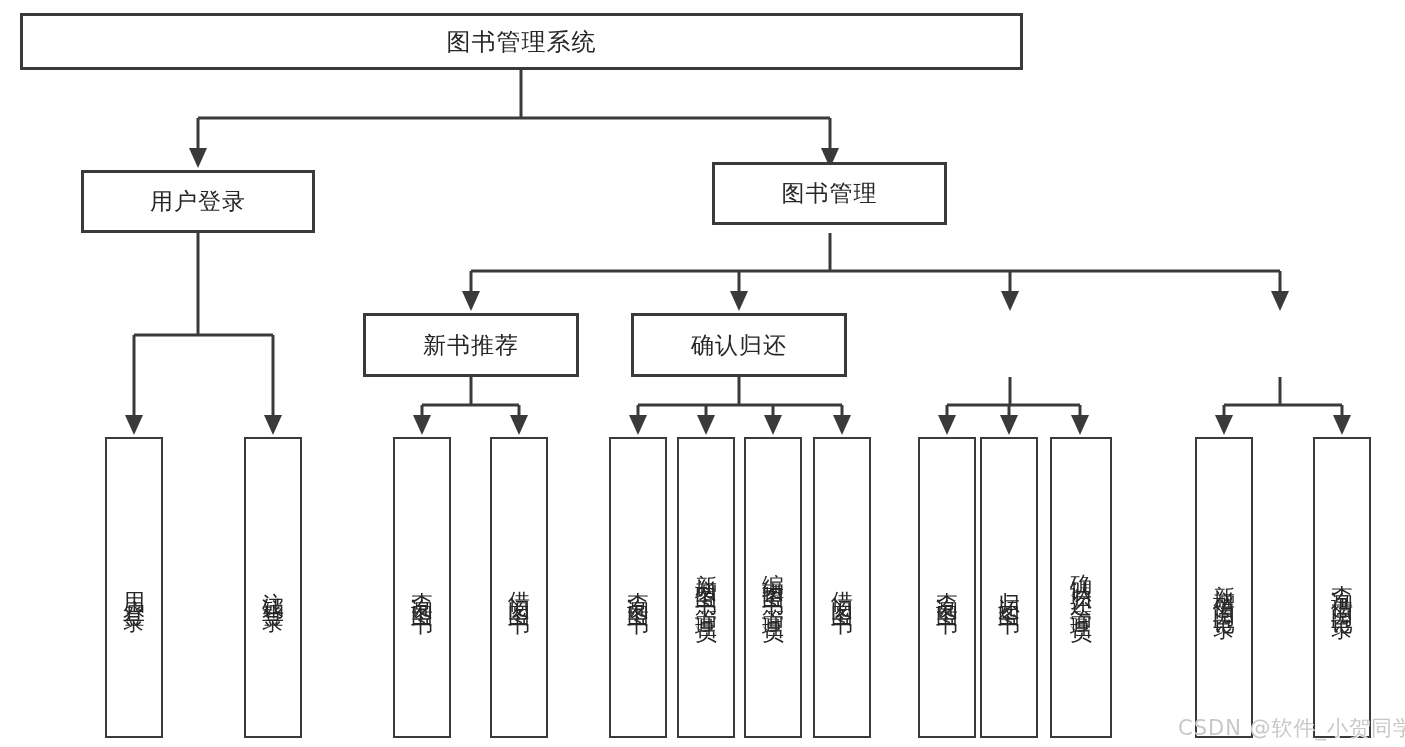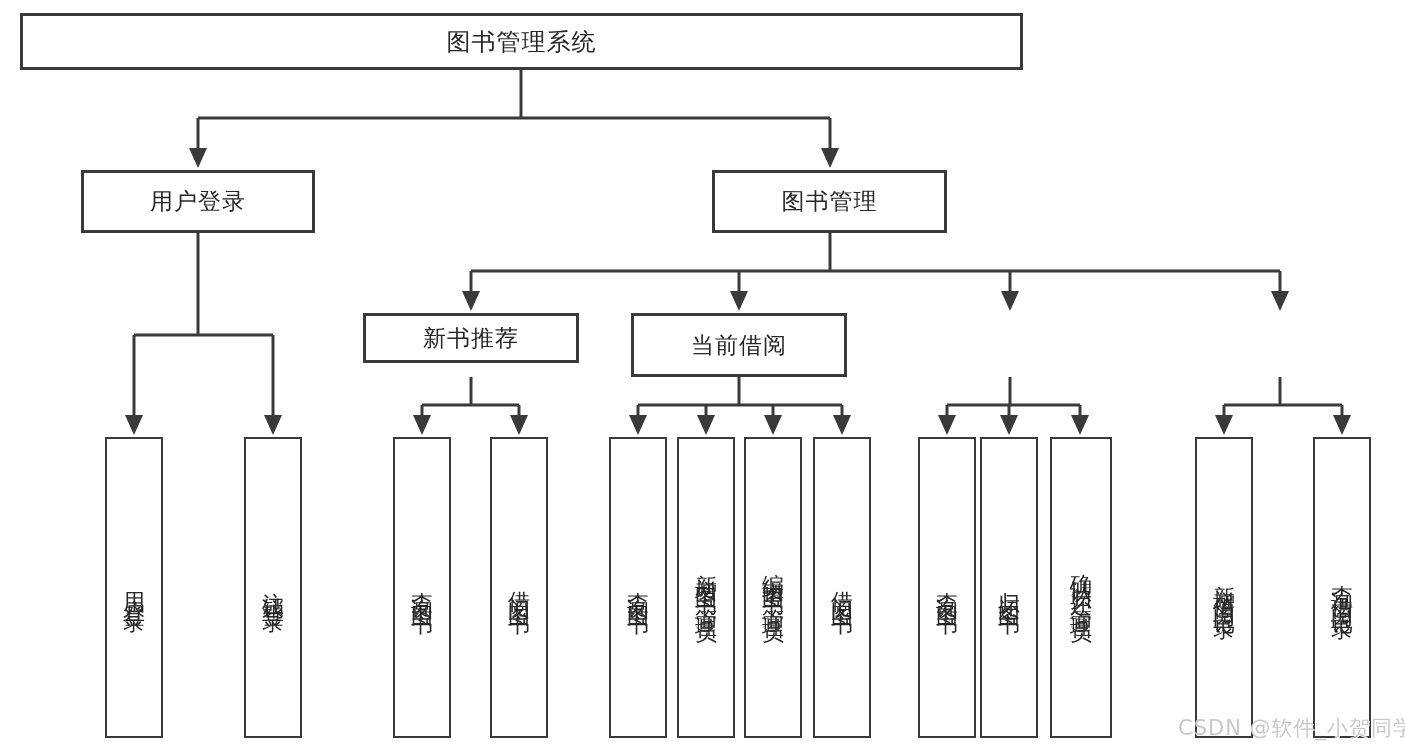--- a/index.html
+++ b/index.html
@@ -98,29 +98,29 @@
     </g>
   </svg>
 
   <div class="box l1" style="left:20px;top:13px;width:1003px;height:57px">
     <span class="lbl">图书管理系统</span>
   </div>
 
   <div class="box l2" style="left:81px;top:170px;width:234px;height:63px">
     <span class="lbl">用户登录</span>
   </div>
-  <div class="box l2" style="left:712px;top:170px;width:235px;height:63px">
+  <div class="box l2" style="left:712px;top:162px;width:235px;height:63px">
     <span class="lbl">图书管理</span>
   </div>
 
-  <div class="box l3" style="left:363px;top:313px;width:216px;height:50px">
+  <div class="box l3" style="left:363px;top:313px;width:216px;height:64px">
     <span class="lbl">新书推荐</span>
   </div>
   <div class="box l3" style="left:631px;top:313px;width:216px;height:64px">
-    <span class="lbl">当前借阅</span>
+    <span class="lbl">确认归还</span>
   </div>
 
   <div class="box leaf" style="left:105px;top:437px;width:58px;height:301px">
     <span class="vtext">用户登录</span>
   </div>
   <div class="box leaf" style="left:244px;top:437px;width:58px;height:301px">
     <span class="vtext">注销登录</span>
   </div>
 
   <div class="box leaf" style="left:393px;top:437px;width:58px;height:301px">

